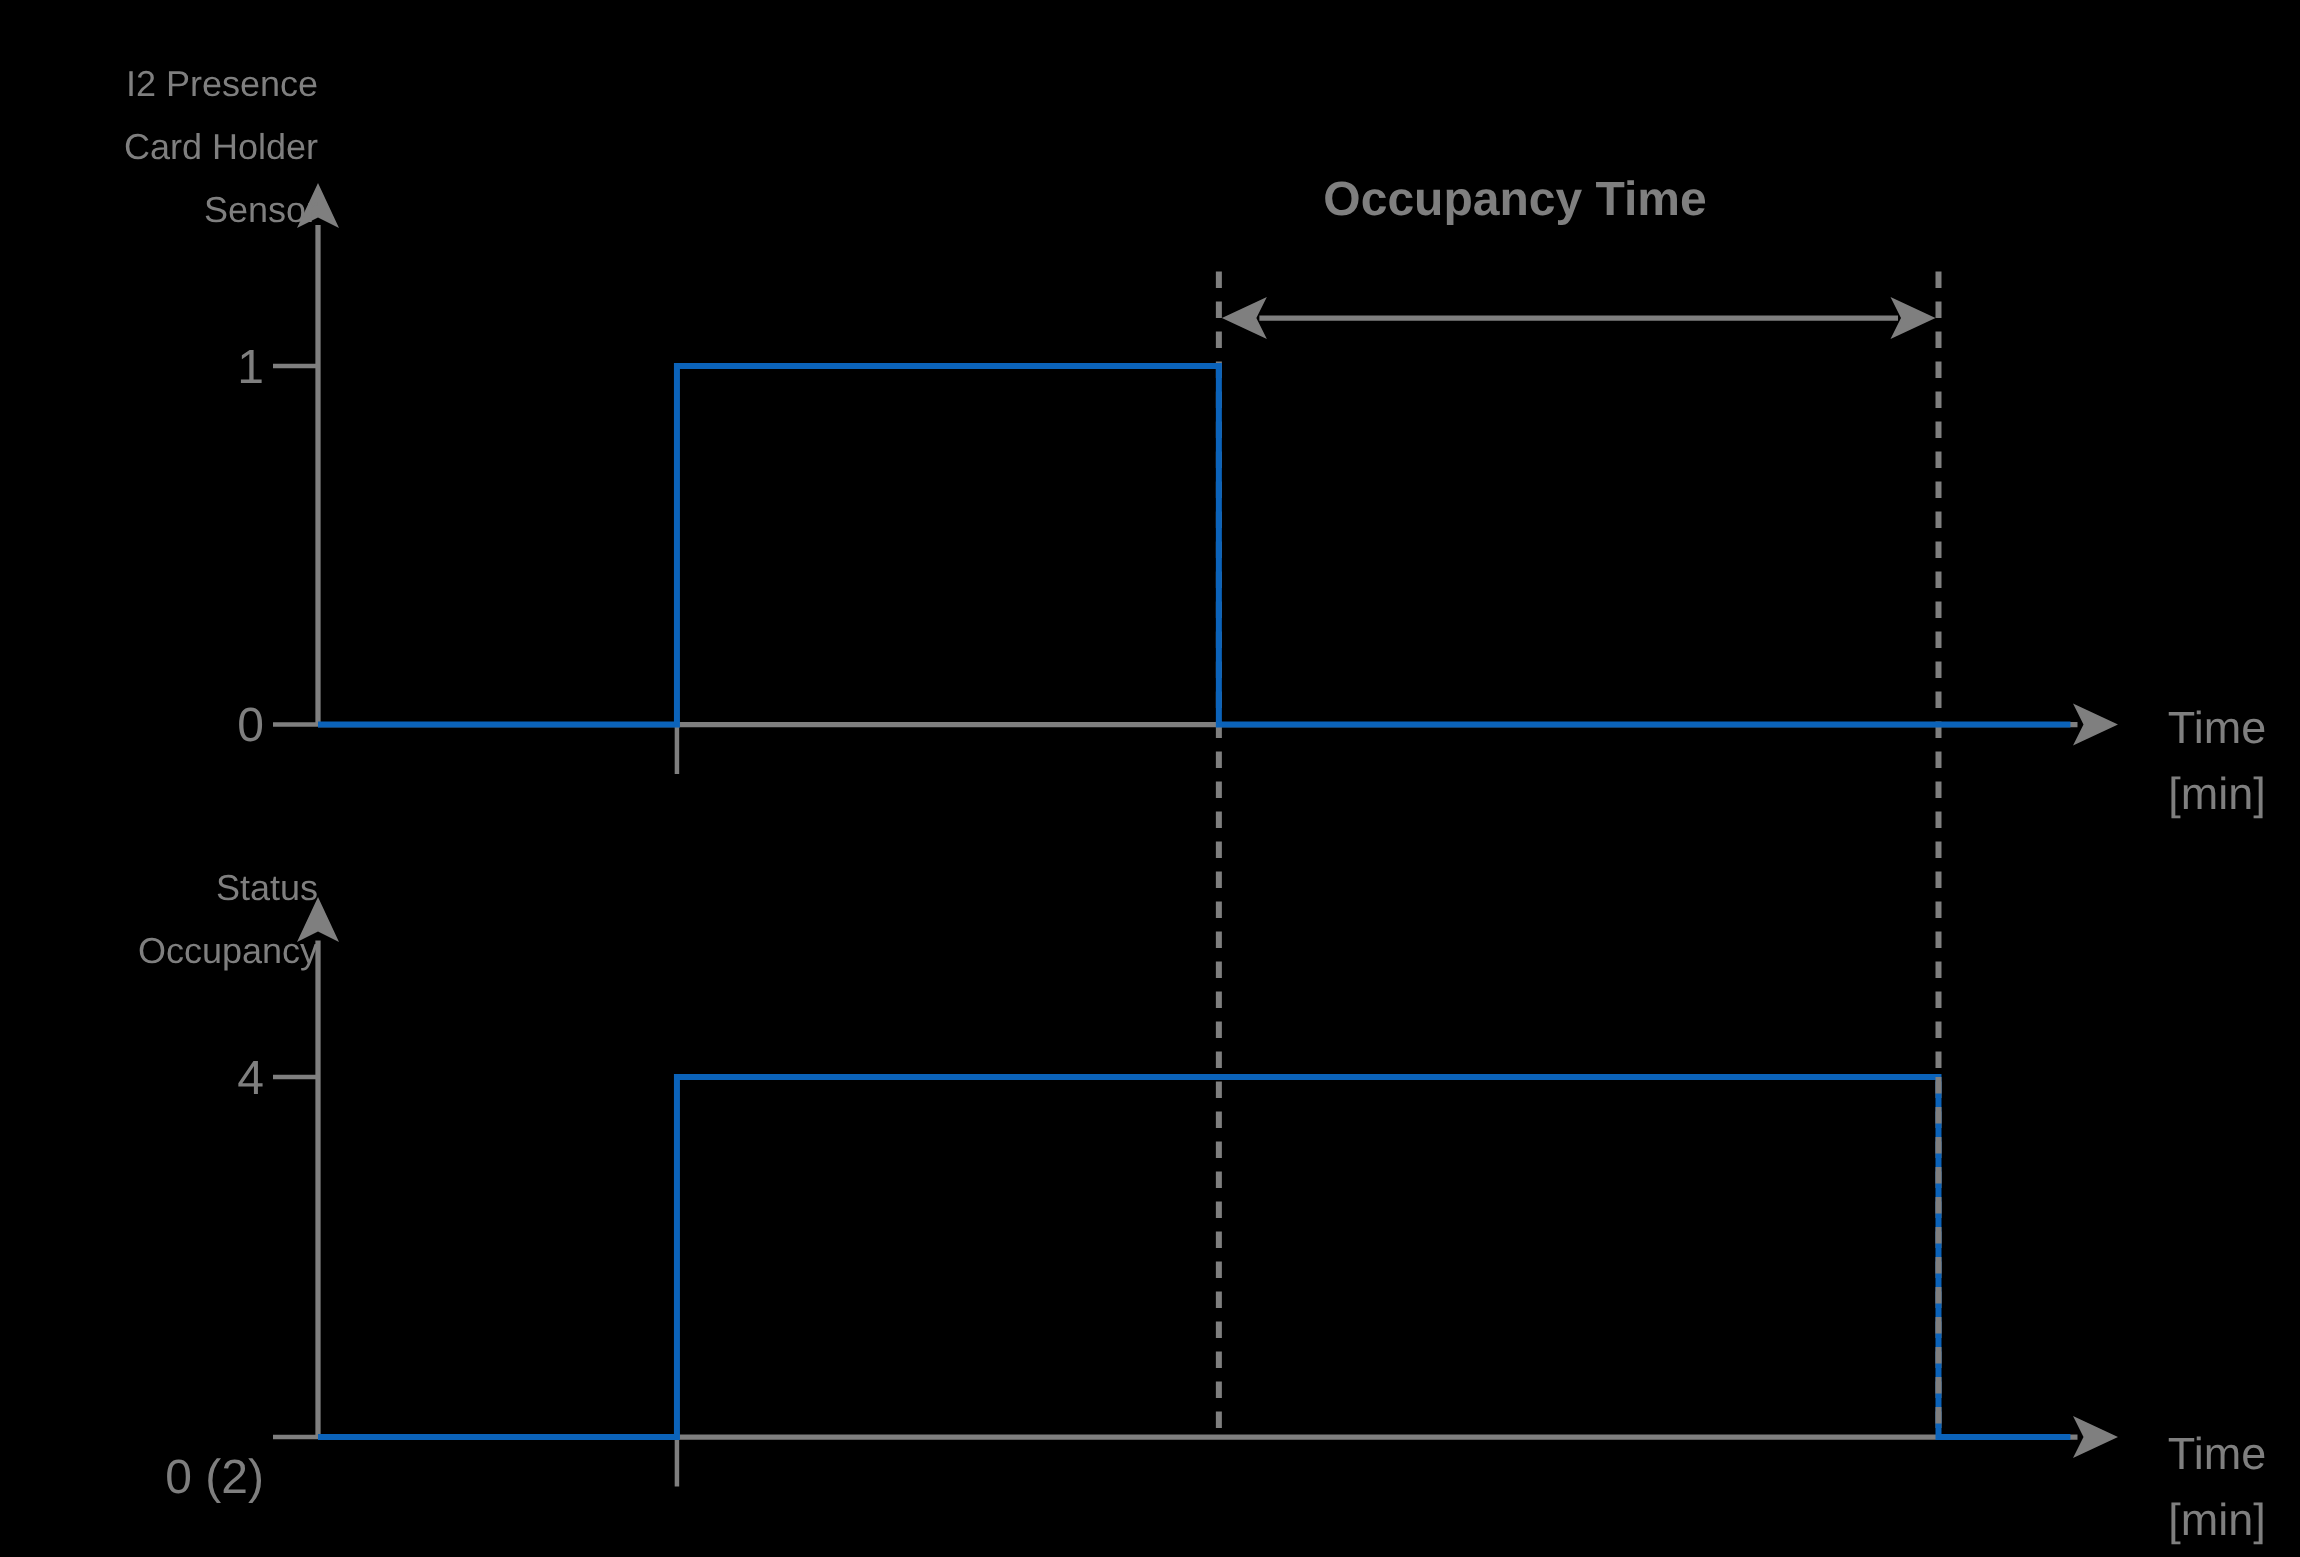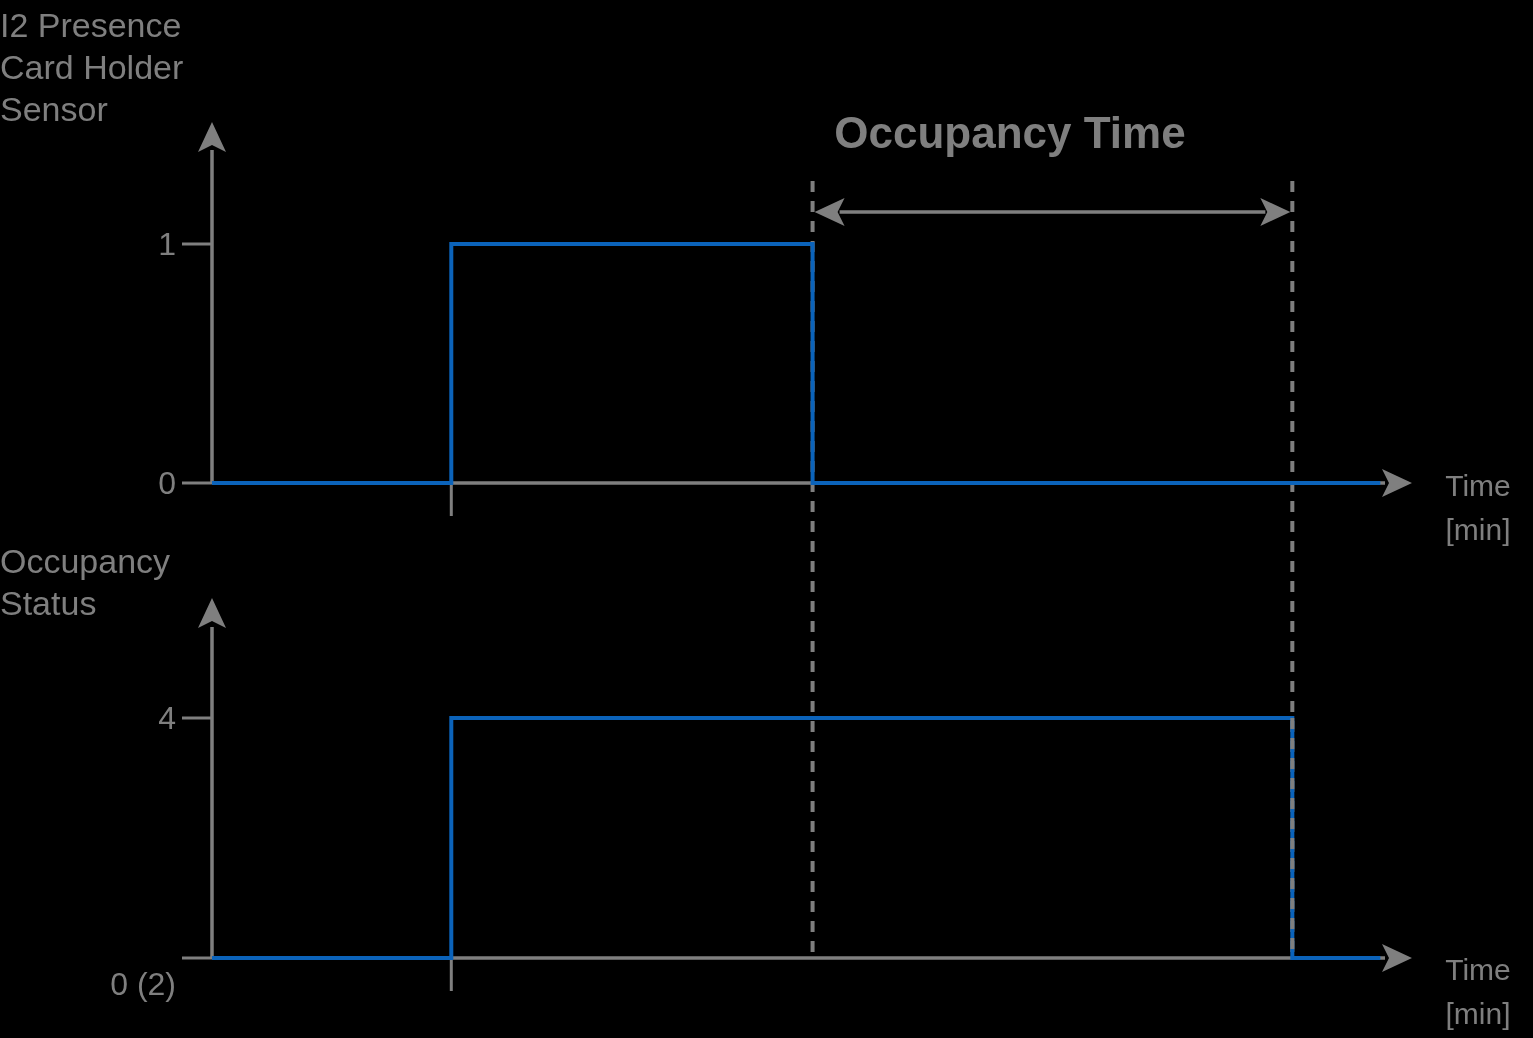--- a/index.html
+++ b/index.html
@@ -2,33 +2,33 @@
 <html><head>
 <meta charset="utf-8">
 <style>
   html,body{margin:0;padding:0;background:#000;}
   #stage{
     position:relative;width:1533px;height:1038px;background:#000;overflow:hidden;
     font-family:"Liberation Sans","DejaVu Sans",sans-serif;color:#7f7f7f;
   }
   #chart-svg{position:absolute;left:0;top:0;}
   .lbl{position:absolute;color:#7f7f7f;}
-  .axis-title{width:212px;left:0;text-align:left;font-size:34px;line-height:42px;}
+  .axis-title{width:212px;left:0;text-align:right;font-size:24px;line-height:42px;margin-top:32px;}
   #top-y-title{top:4px;}
   #bottom-y-title{top:540px;}
   .tick-label{left:56px;width:120px;text-align:right;font-size:32px;line-height:40px;height:40px;}
   #tick-top-high{top:224px;}
   #tick-top-low{top:463px;}
   #tick-bottom-high{top:698px;}
   #tick-bottom-low{top:964px;}
   .time-label{left:1418px;width:120px;text-align:center;font-size:30px;line-height:44px;}
   #time-top{top:464px;}
   #time-bottom{top:948px;}
   #annotation-title{left:760px;width:500px;top:111px;text-align:center;
-    font-size:44px;font-weight:700;line-height:43px;}
+    font-size:32px;font-weight:700;line-height:43px;}
 </style>
 </head>
 <body>
 
 <div id="stage">
 
   <svg id="chart-svg" width="1533" height="1038" viewBox="0 0 1533 1038">
       <line x1="812.576" y1="181" x2="812.576" y2="958" stroke="#7f7f7f" stroke-width="4" stroke-dasharray="11 9"></line>
       <line x1="1292.333" y1="181" x2="1292.333" y2="958" stroke="#7f7f7f" stroke-width="4" stroke-dasharray="11 9"></line>
       <line x1="212" y1="483" x2="1385" y2="483" stroke="#7f7f7f" stroke-width="3.5"></line>
@@ -65,22 +65,22 @@
   <div class="lbl time-label" id="time-top">
     <div>Time</div>
     <div>[min]</div>
   </div>
 
   <div class="lbl" id="annotation-title">
     <div>Occupancy Time</div>
   </div>
 
   <div class="lbl axis-title" id="bottom-y-title">
+    <div>Status</div>
     <div>Occupancy</div>
-    <div>Status</div>
   </div>
 
   <div class="lbl tick-label" id="tick-bottom-high">4</div>
   <div class="lbl tick-label" id="tick-bottom-low">0 (2)</div>
 
   <div class="lbl time-label" id="time-bottom">
     <div>Time</div>
     <div>[min]</div>
   </div>
 

